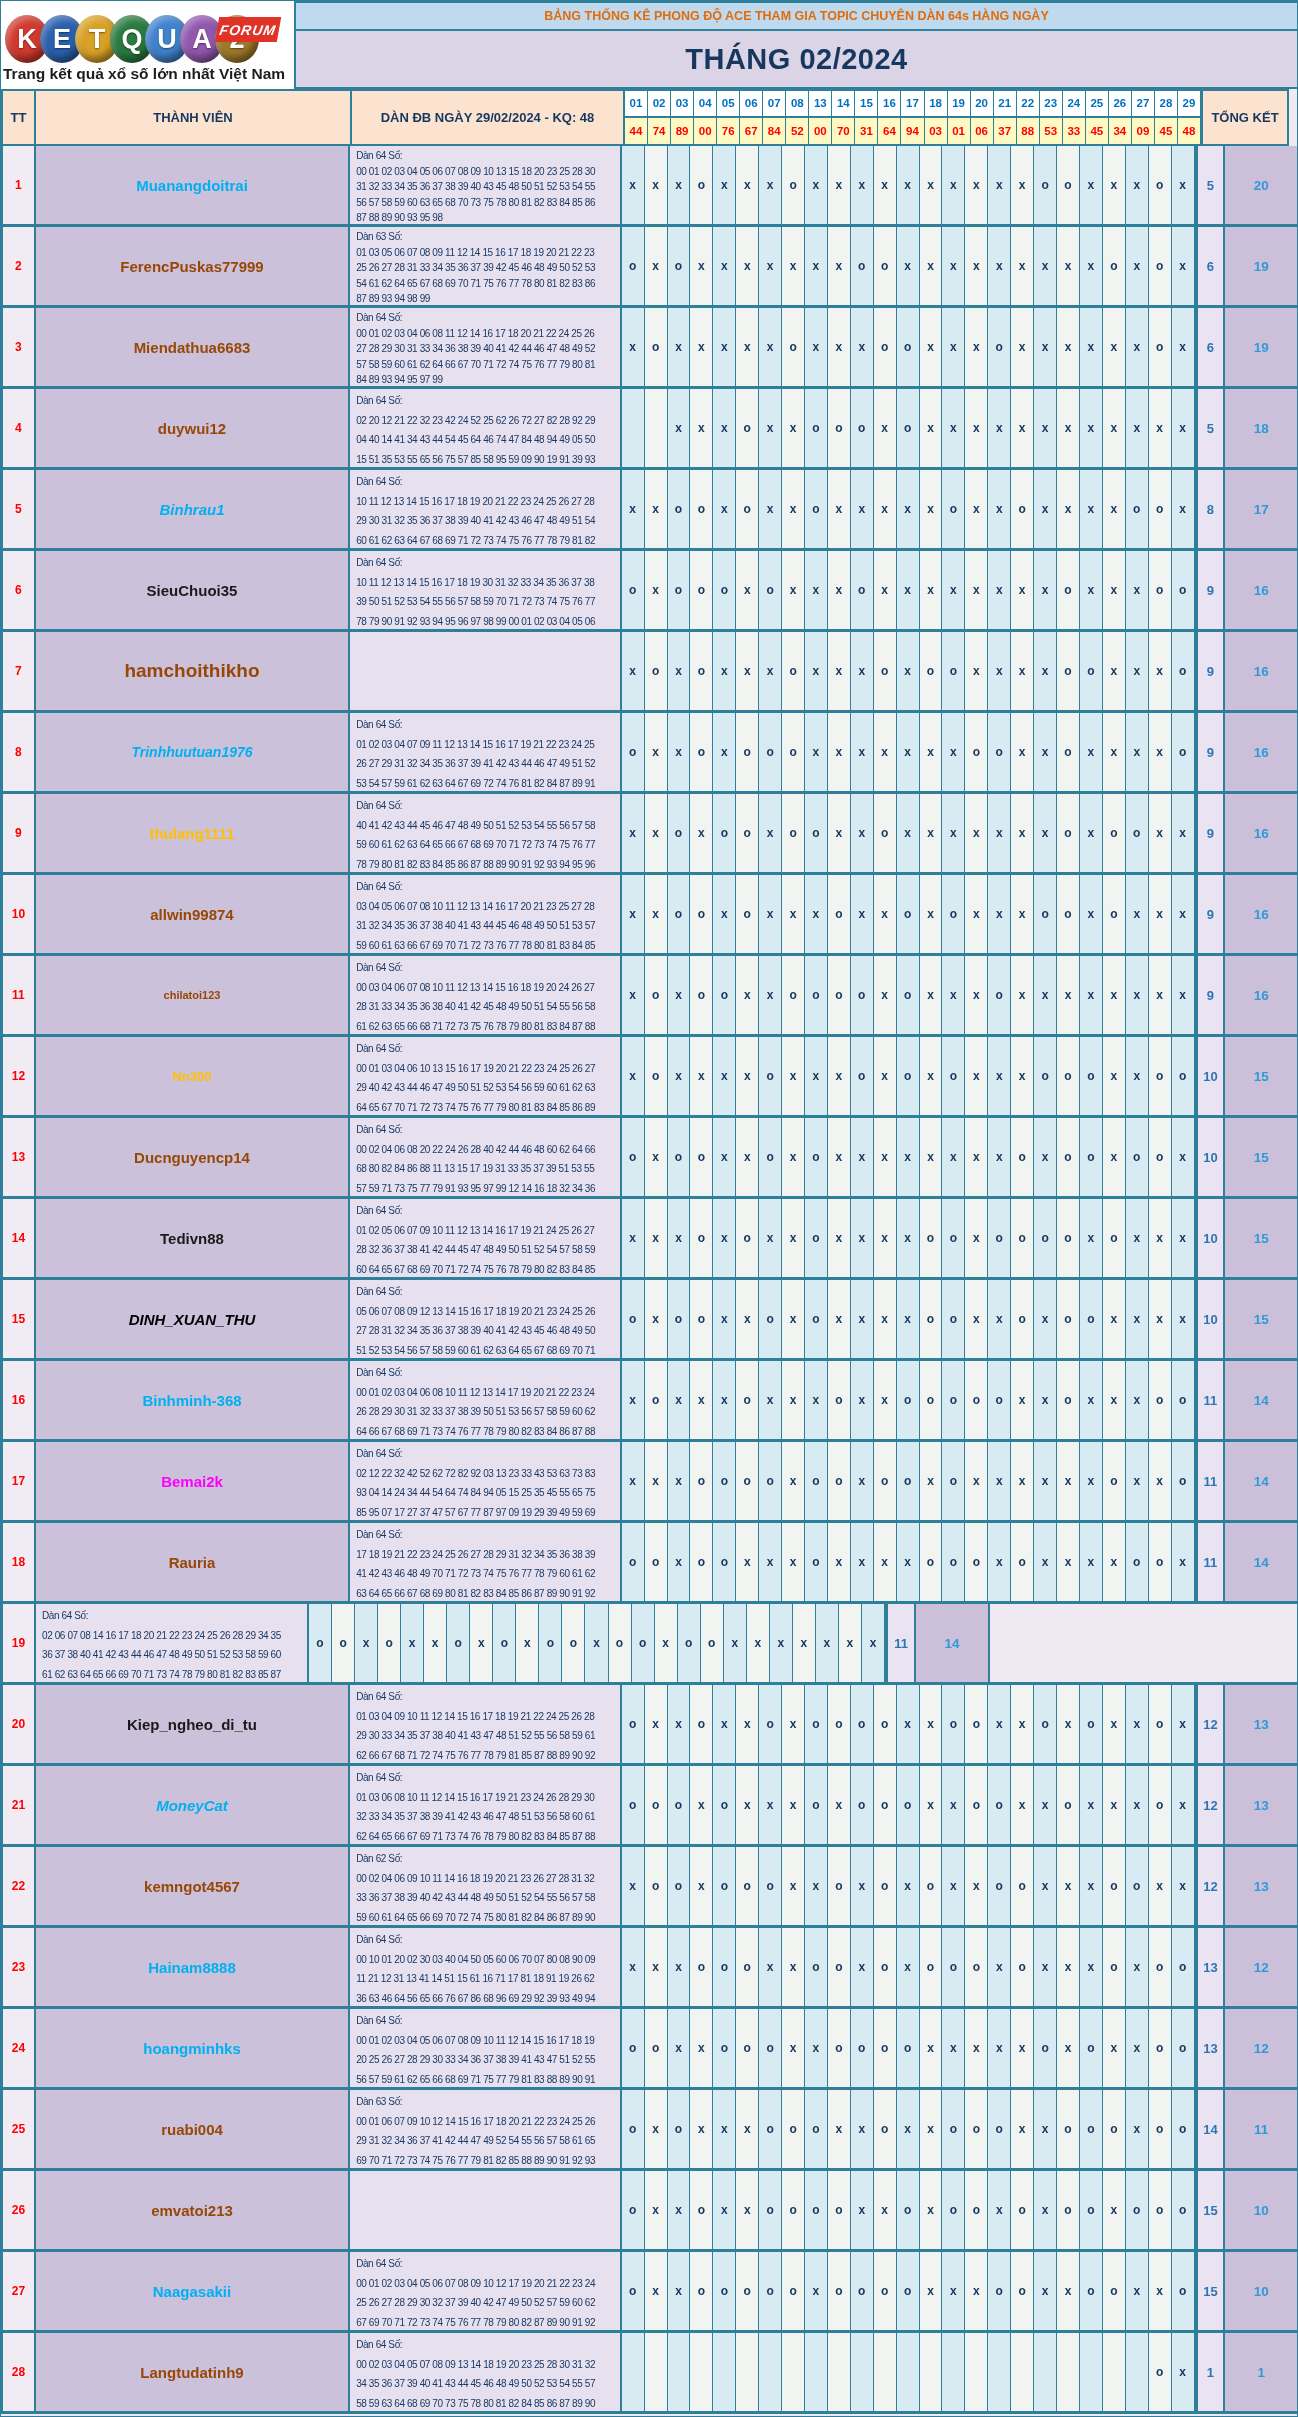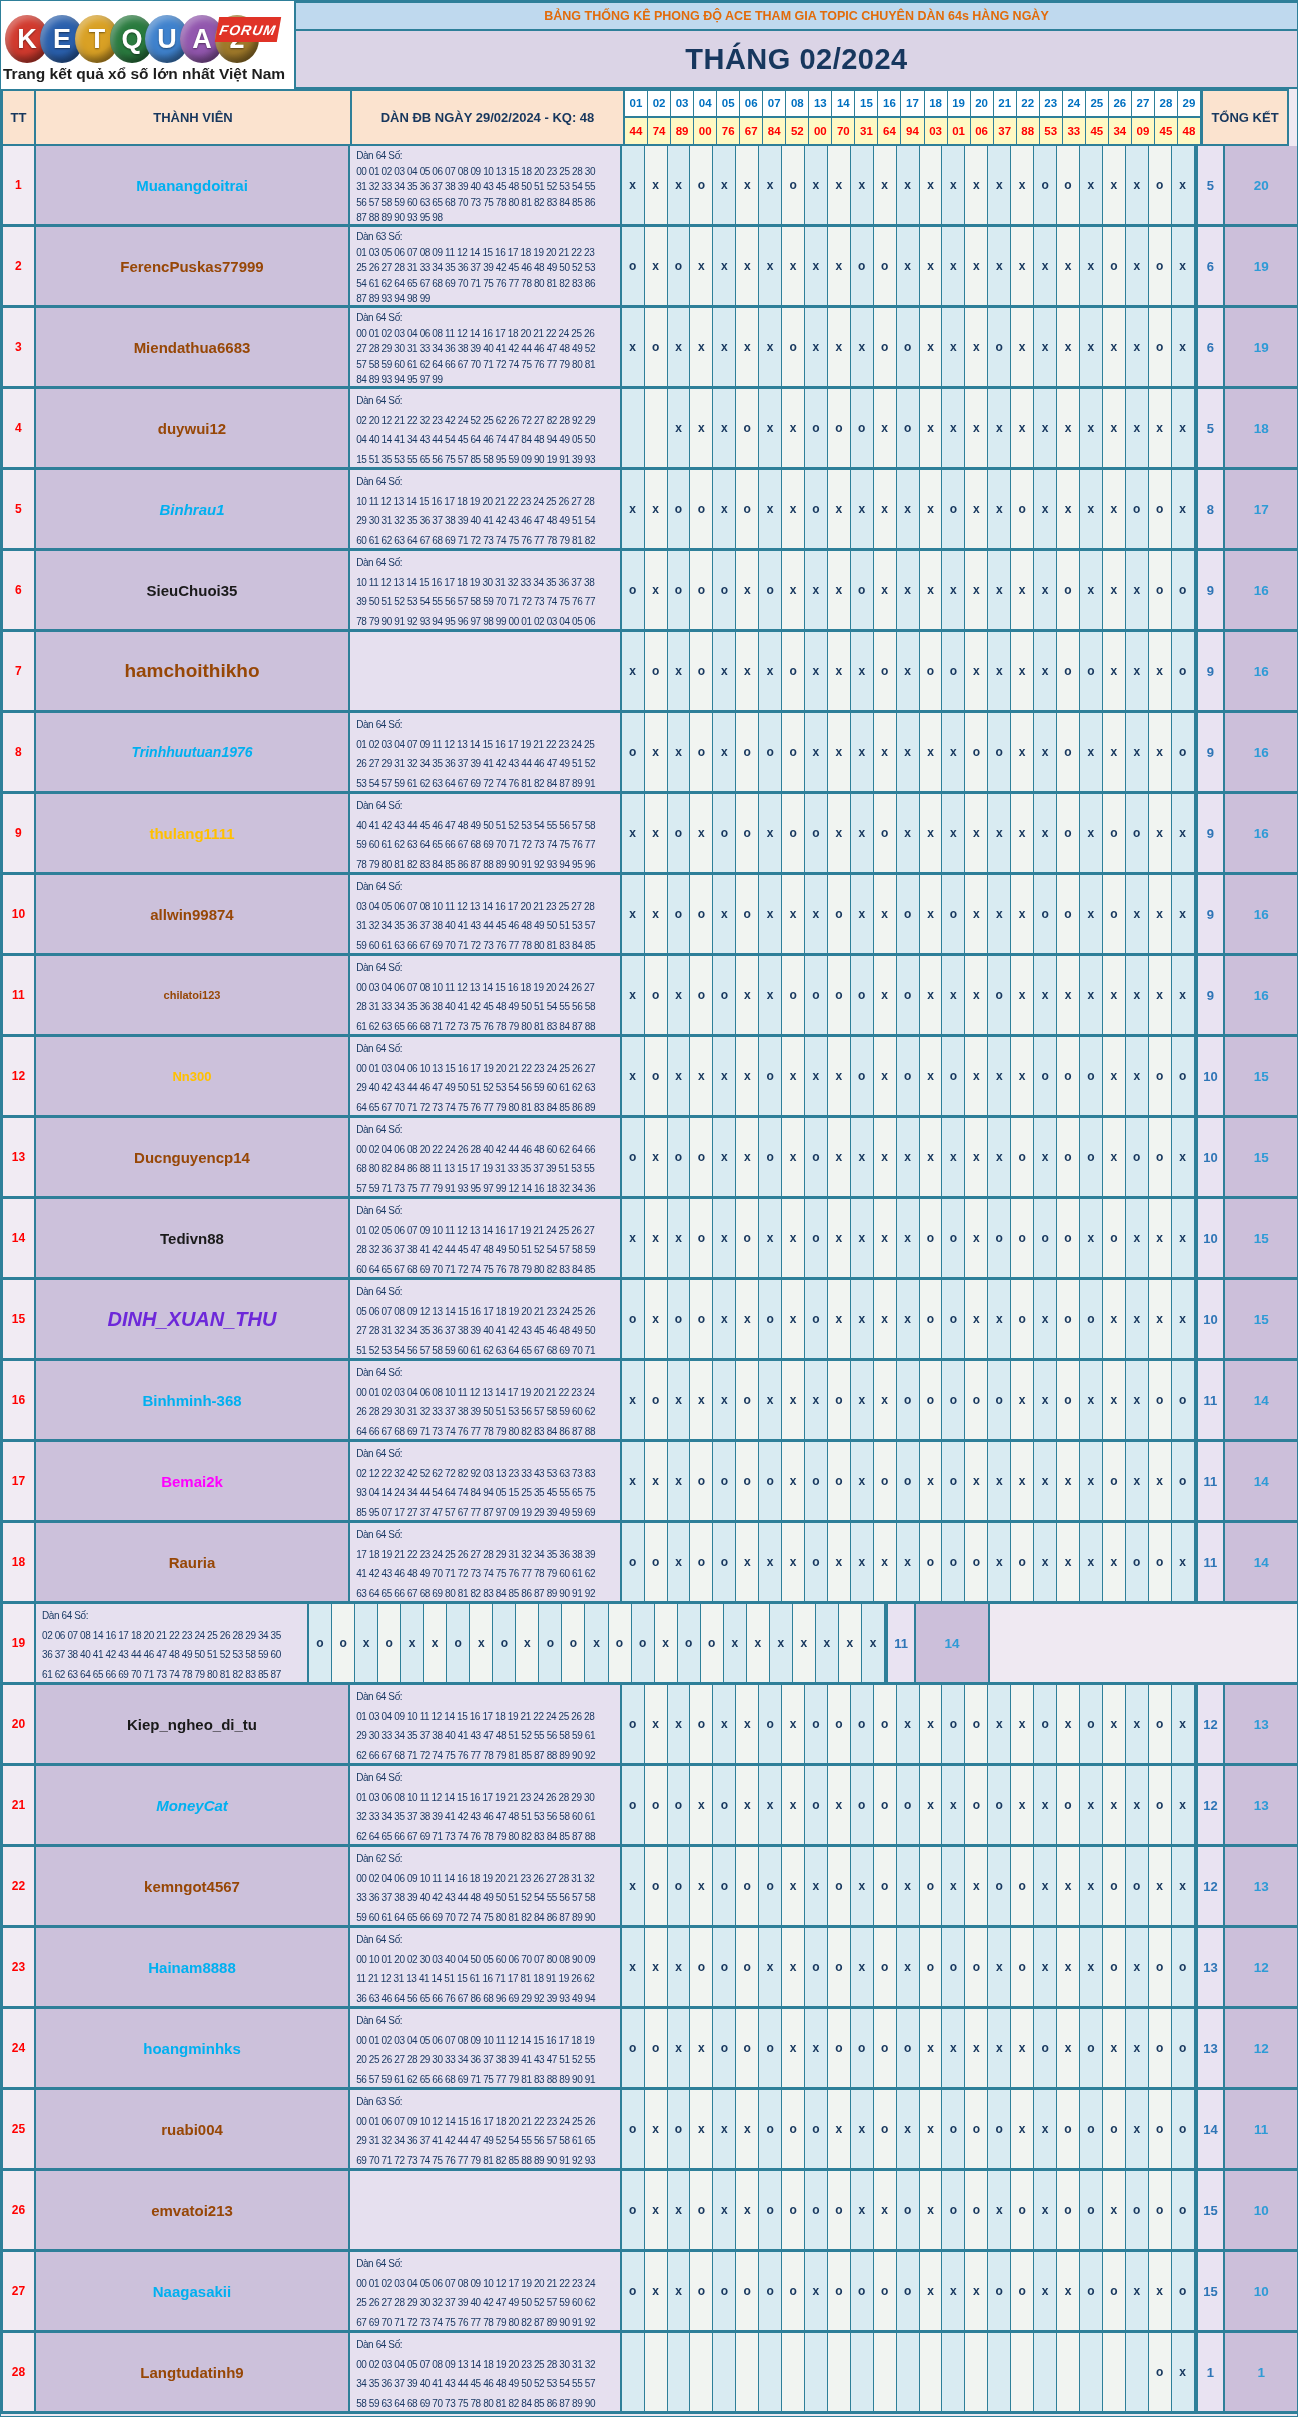--- a/index.html
+++ b/index.html
@@ -652,21 +652,21 @@
           <div class="mark-cell mark-light">o</div>
           <div class="mark-cell mark-cyan">x</div>
           <div class="mark-cell mark-light">x</div>
           <div class="mark-cell mark-cyan">x</div>
         </div>
         <div class="c-tk1">10</div>
         <div class="c-tk2">15</div>
       </div>
       <div class="mrow">
         <div class="bcell c-tt">15</div>
-        <div class="bcell c-member" style="color: #6d28d9; font-size: 20px; font-style: italic;">DINH_XUAN_THU</div>
+        <div class="bcell c-member" style="color: #000000; font-size: 15px; font-style: italic;">DINH_XUAN_THU</div>
         <div class="bcell c-dan" style="line-height: 19.5px;">Dàn 64 Số:
 05 06 07 08 09 12 13 14 15 16 17 18 19 20 21 23 24 25 26
 27 28 31 32 34 35 36 37 38 39 40 41 42 43 45 46 48 49 50
 51 52 53 54 56 57 58 59 60 61 62 63 64 65 67 68 69 70 71</div>
         <div class="c-marks">
           <div class="mark-cell mark-cyan">o</div>
           <div class="mark-cell mark-light">x</div>
           <div class="mark-cell mark-cyan">o</div>
           <div class="mark-cell mark-light">o</div>
           <div class="mark-cell mark-cyan">x</div>

